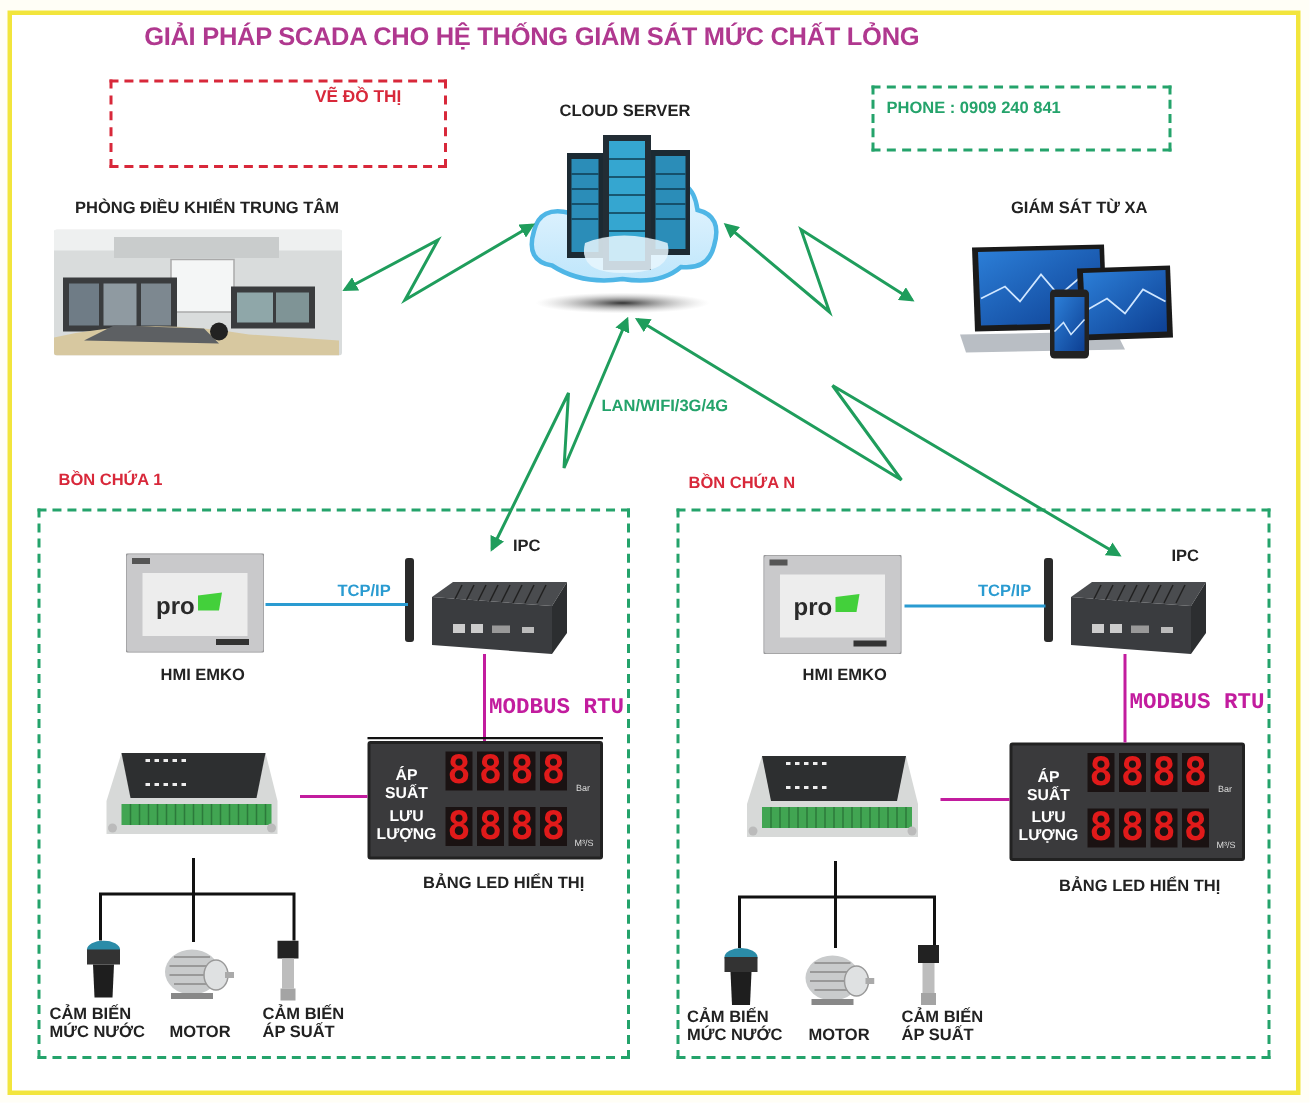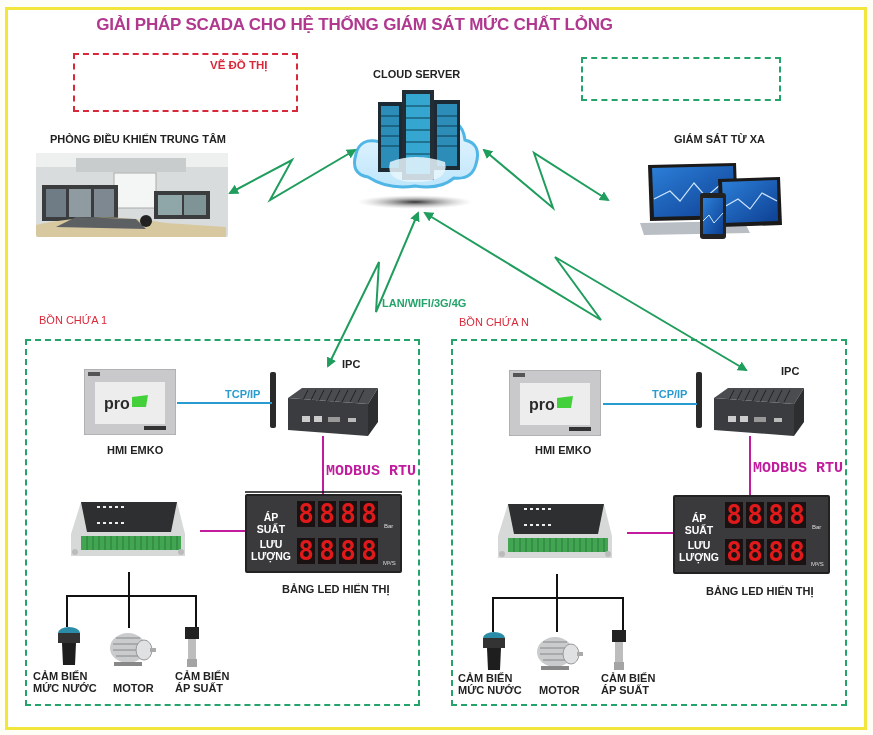--- a/index.html
+++ b/index.html
@@ -5,21 +5,21 @@
   * { box-sizing: border-box; margin: 0; padding: 0; }
   body { width: 873px; height: 735px; background: #fffef6; font-family: "Liberation Sans", sans-serif; position: relative; overflow: hidden; }
   .frame { position: absolute; left: 5px; top: 7px; width: 862px; height: 723px; border: 3px solid #f2e53c; background: #ffffff; }
   .abs { position: absolute; }
   .title { left: 0; width: 709px; top: 15px; text-align: center; font-size: 17px; font-weight: bold; color: #b0388f; letter-spacing: -0.2px; }
   .red-box { left: 73px; top: 53px; width: 225px; height: 59px; border: 2px dashed #d8283a; }
   .red-text { font-size: 11.5px; font-weight: bold; color: #d8283a; line-height: 15px; }
   .green-box { left: 581px; top: 57px; width: 200px; height: 44px; border: 2px dashed #24a36b; }
   .green-text { font-size: 11px; font-weight: bold; color: #24a36b; line-height: 14px; }
   .label { font-size: 11px; font-weight: bold; color: #222; white-space: nowrap; }
-  .label-red { font-size: 11px; font-weight: normal; color: #d8283a; }
+  .label-red { font-size: 11px; font-weight: bold; color: #d8283a; }
   .tank-box { border: 2px dashed #24a36b; }
   .link-label-blue { font-size: 11px; font-weight: bold; color: #2a9bd1; margin-left: 28px; }
   .link-label-magenta { font-size: 15px; font-weight: bold; color: #c21c9e; font-family: Liberation Mono, monospace; }
   .link-label-green { font-size: 11px; font-weight: bold; color: #24a36b; }
   svg.overlay { position: absolute; left: 0; top: 0; width: 873px; height: 735px; pointer-events: none; }
   .led-panel { background: #3a3a3c; border: 2px solid #222; border-radius: 2px; }
   .led-row { position: absolute; display: flex; gap: 3px; }
   .digit { width: 18px; height: 26px; background: #1a1212; color: #e01a1a; font-family: "DejaVu Sans Mono", monospace; font-size: 26px; font-weight: bold; line-height: 26px; text-align: center; }
   .led-label { position: absolute; color: #fff; font-size: 10.5px; font-weight: bold; line-height: 12px; text-align: center; }
   .led-unit { position: absolute; color: #ddd; font-size: 6px; }
@@ -33,20 +33,21 @@
 <div class="abs title">GIẢI PHÁP SCADA CHO HỆ THỐNG GIÁM SÁT MỨC CHẤT LỎNG</div>
 
 <div class="abs red-box">
   <div class="abs red-text" style="left:135px;top:3px;">
     <div>VẼ ĐỒ THỊ</div>
   </div>
 </div>
 
 <div class="abs green-box">
   <div class="abs green-text" style="left:8px;top:6px;">
+    <div>PHONE : 0909 240 841</div>
   </div>
 </div>
 
 <div class="abs label" style="left:373px;top:68px;">CLOUD SERVER</div>
 <svg class="abs" style="left:350px;top:82px;" width="135" height="130">
   <defs>
     <linearGradient id="cl" x1="0" y1="0" x2="0" y2="1">
         <stop offset="0" stop-color="#eaf7ff"></stop>
         <stop offset="1" stop-color="#bfe6fb"></stop>
       </linearGradient>
@@ -112,21 +113,21 @@
   <path d="M14 44 L30 36 L40 46 L54 28 L66 42 L80 30 L94 38" fill="none" stroke="#cfe6ff" stroke-width="1.2"></path>
   <path d="M0 68 L104 66 L110 78 L4 80Z" fill="#b9bec4"></path>
   <path d="M78 24 L140 22 L142 70 L80 72Z" fill="#1a1a1a"></path>
   <path d="M82 27 L137 25 L138 66 L84 68Z" fill="url(#scr)"></path>
   <path d="M84 52 L98 44 L110 54 L122 38 L137 46" fill="none" stroke="#cfe6ff" stroke-width="1.2"></path>
   <rect x="60" y="38" width="26" height="46" rx="3" fill="#222"></rect>
   <rect x="63" y="43" width="20" height="36" fill="url(#scr)"></rect>
   <path d="M63 66 L69 60 L74 68 L83 58" fill="none" stroke="#cfe6ff" stroke-width="1"></path>
 </svg>
 
-<div class="abs link-label-green" style="left:382px;top:265px;margin-top:32px;">LAN/WIFI/3G/4G</div>
+<div class="abs link-label-green" style="left:401px;top:265px;">LAN/WIFI/3G/4G</div>
 
 <div class="abs label-red" style="left:39px;top:314px;">BỒN CHỨA 1</div>
 <div class="abs tank-box" style="left:25px;top:339px;width:395px;height:367px;"></div>
 
 <svg class="abs" style="left:84px;top:369px;" width="92" height="66">
   <rect x="0" y="0" width="92" height="66" rx="2" fill="#c9c9cb" stroke="#9a9a9c"></rect>
   <rect x="4" y="3" width="12" height="4" fill="#555"></rect>
   <rect x="11" y="13" width="70" height="42" fill="#ededed"></rect>
   <text x="20" y="40" font-family="Liberation Sans, sans-serif" font-weight="bold" font-size="16" fill="#2a2a2a">pro</text>
   <path d="M48 28 L64 26 L62 38 L48 38Z" fill="#43d03b"></path>

